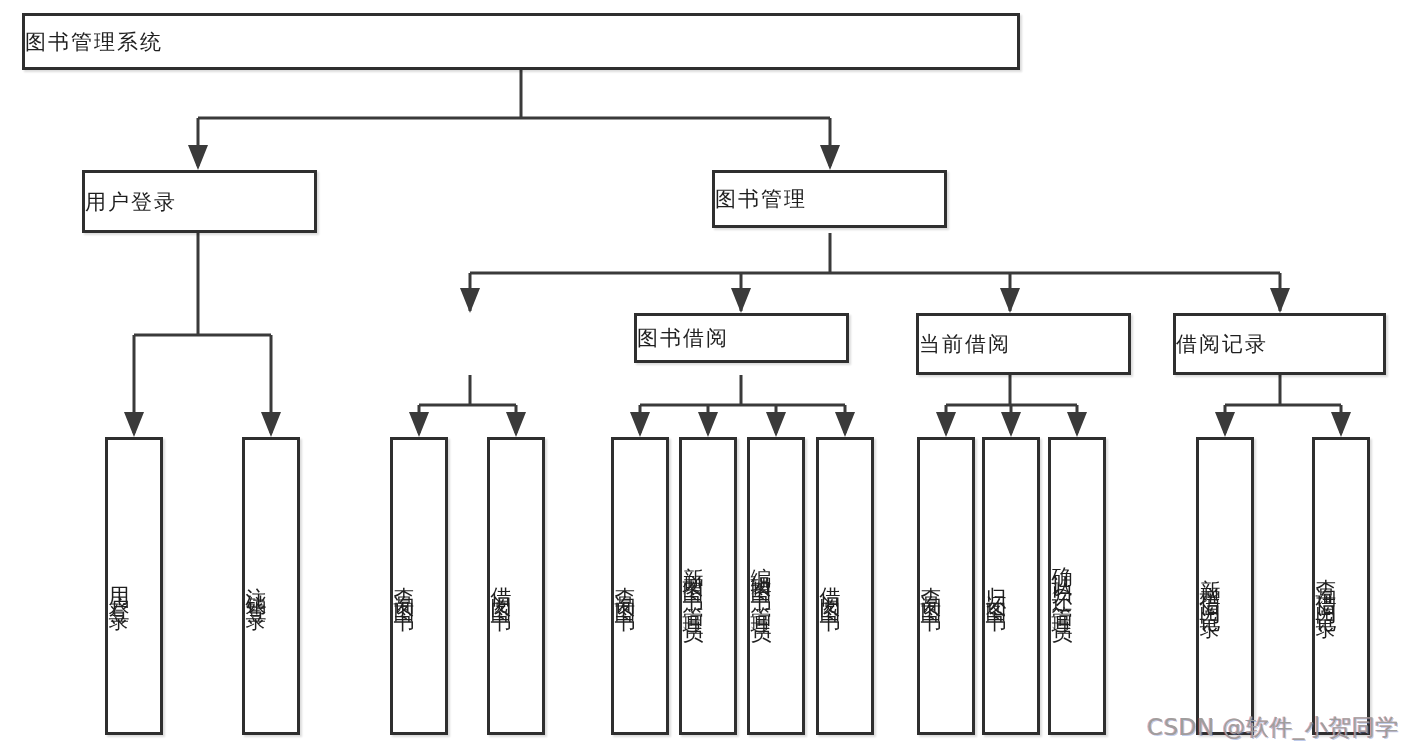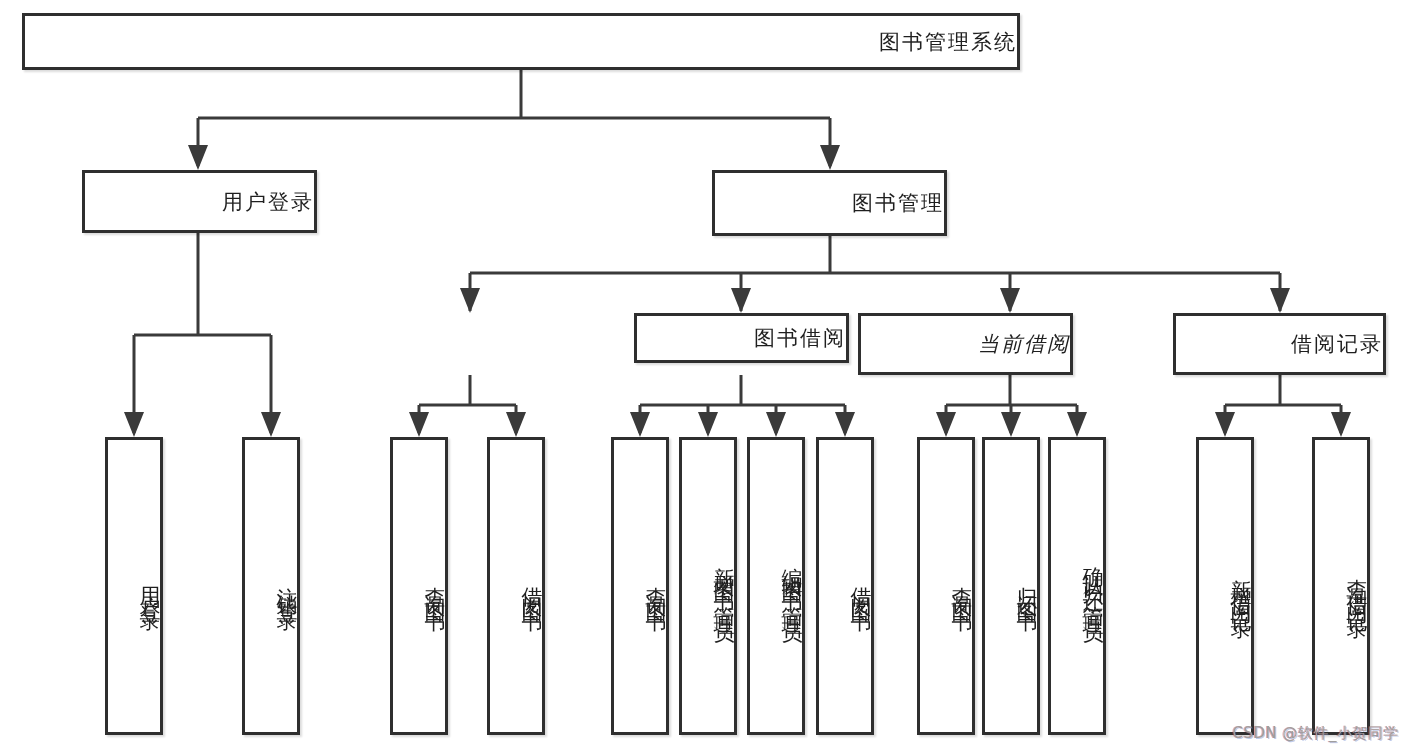--- a/index.html
+++ b/index.html
@@ -31,41 +31,41 @@
     stroke: none;
   }
   .node {
     position: absolute;
     box-sizing: border-box;
     background: var(--box-fill, #ffffff);
     border: 3px solid var(--box-border, #2f2f2f);
     box-shadow: 2px 2px 2px rgba(0,0,0,0.14);
     display: flex;
     align-items: center;
-    justify-content: flex-end;
+    justify-content: flex-start;
     color: var(--text, #1f1f1f);
   }
   .node .hlabel {
     font-size: 21px;
     letter-spacing: 2px;
     white-space: nowrap;
   }
   .node .vlabel {
     writing-mode: vertical-rl;
     text-orientation: mixed;
     font-size: 21px;
     letter-spacing: 8px;
     line-height: 1;
     white-space: nowrap;
   }
   .watermark {
     position: absolute;
     right: 6px;
     bottom: 4px;
-    font-size: 15px;
+    font-size: 23px;
     letter-spacing: 0.5px;
     color: var(--watermark, #9e9e9e);
     text-shadow: -1px 0 rgba(205,80,80,0.45), 1px 1px rgba(95,125,205,0.4);
     white-space: nowrap;
   }
 </style>
 </head>
 <body>
 
 <div id="canvas">
@@ -113,28 +113,28 @@
     </g>
   </svg>
 
   <div class="node" style="left:22px; top:13px; width:998px; height:57px;">
     <span class="hlabel">图书管理系统</span>
   </div>
 
   <div class="node" style="left:82px; top:170px; width:235px; height:63px;">
     <span class="hlabel">用户登录</span>
   </div>
-  <div class="node" style="left:712px; top:170px; width:235px; height:66px;">
+  <div class="node" style="left:712px; top:170px; width:235px; height:58px;">
     <span class="hlabel">图书管理</span>
   </div>
 
   <div class="node" style="left:634px; top:313px; width:215px; height:50px;">
     <span class="hlabel">图书借阅</span>
   </div>
-  <div class="node" style="left:858px; top:313px; width:215px; height:62px;font-style:italic;">
+  <div class="node" style="left:916px; top:313px; width:215px; height:62px;">
     <span class="hlabel">当前借阅</span>
   </div>
   <div class="node" style="left:1173px; top:313px; width:213px; height:62px;">
     <span class="hlabel">借阅记录</span>
   </div>
 
   <div class="node" style="left:105px; top:437px; width:58px; height:298px;">
     <span class="vlabel">用户登录</span>
   </div>
   <div class="node" style="left:242px; top:437px; width:58px; height:298px;">

